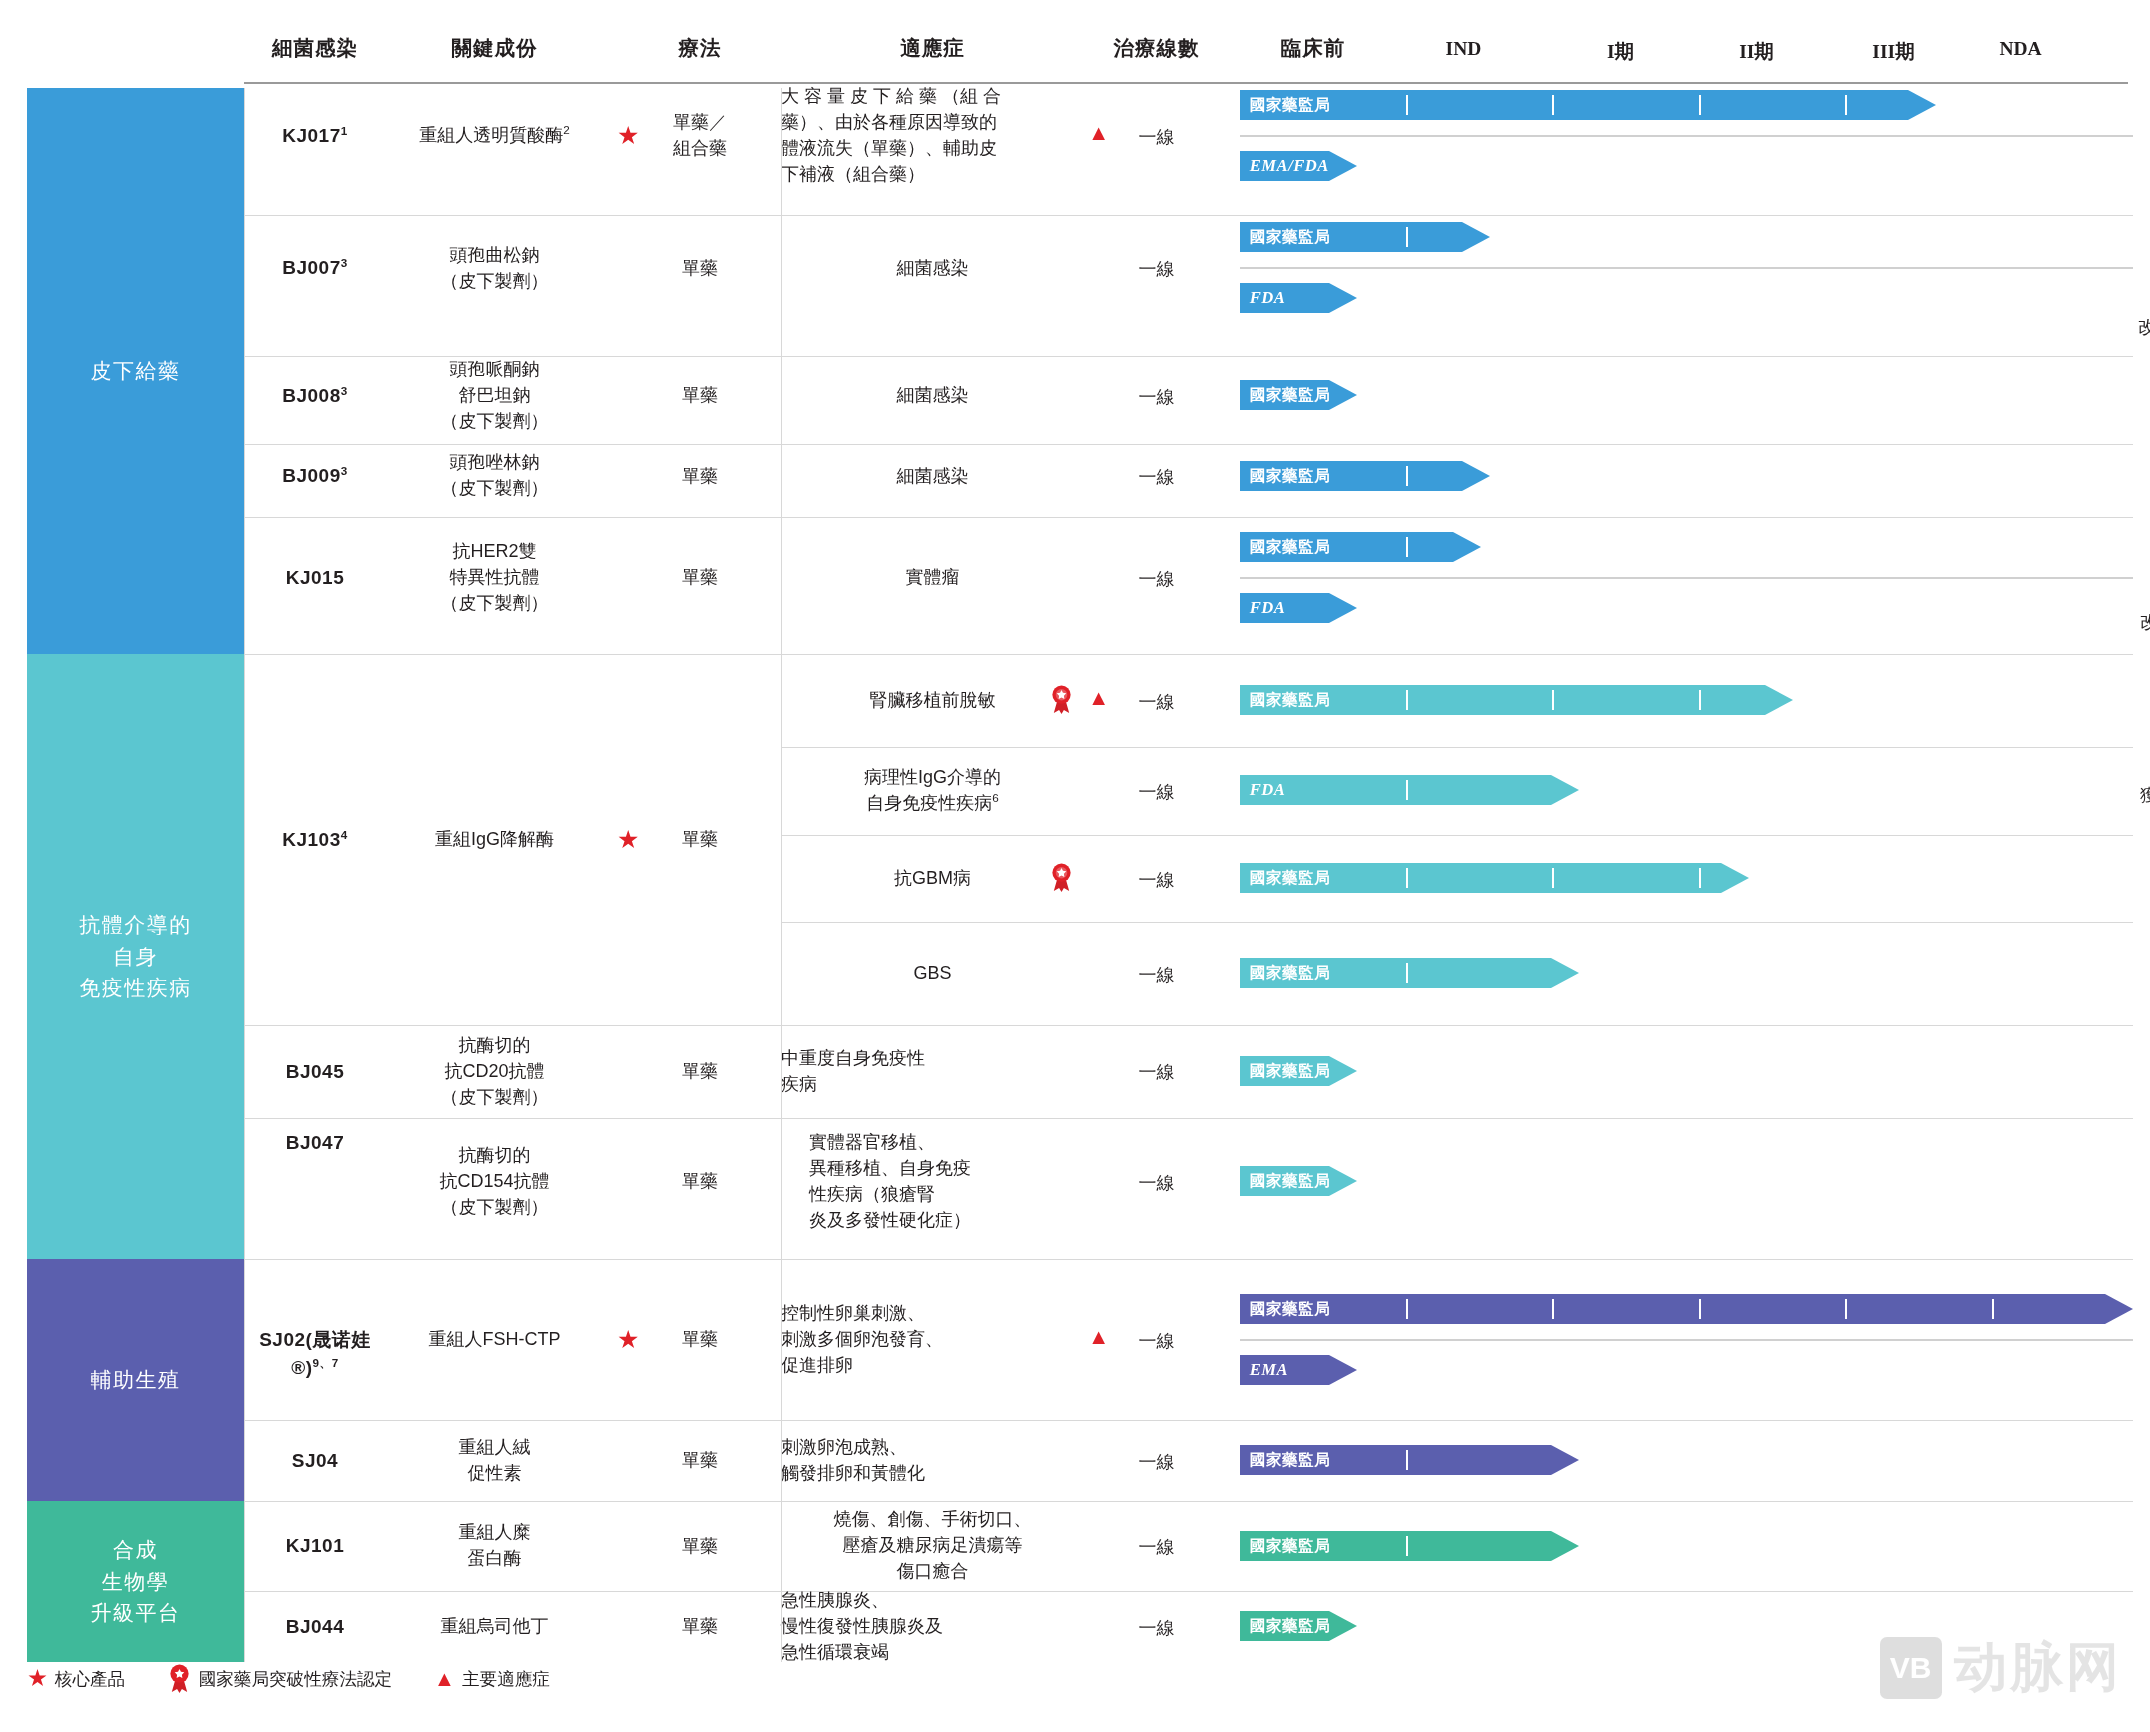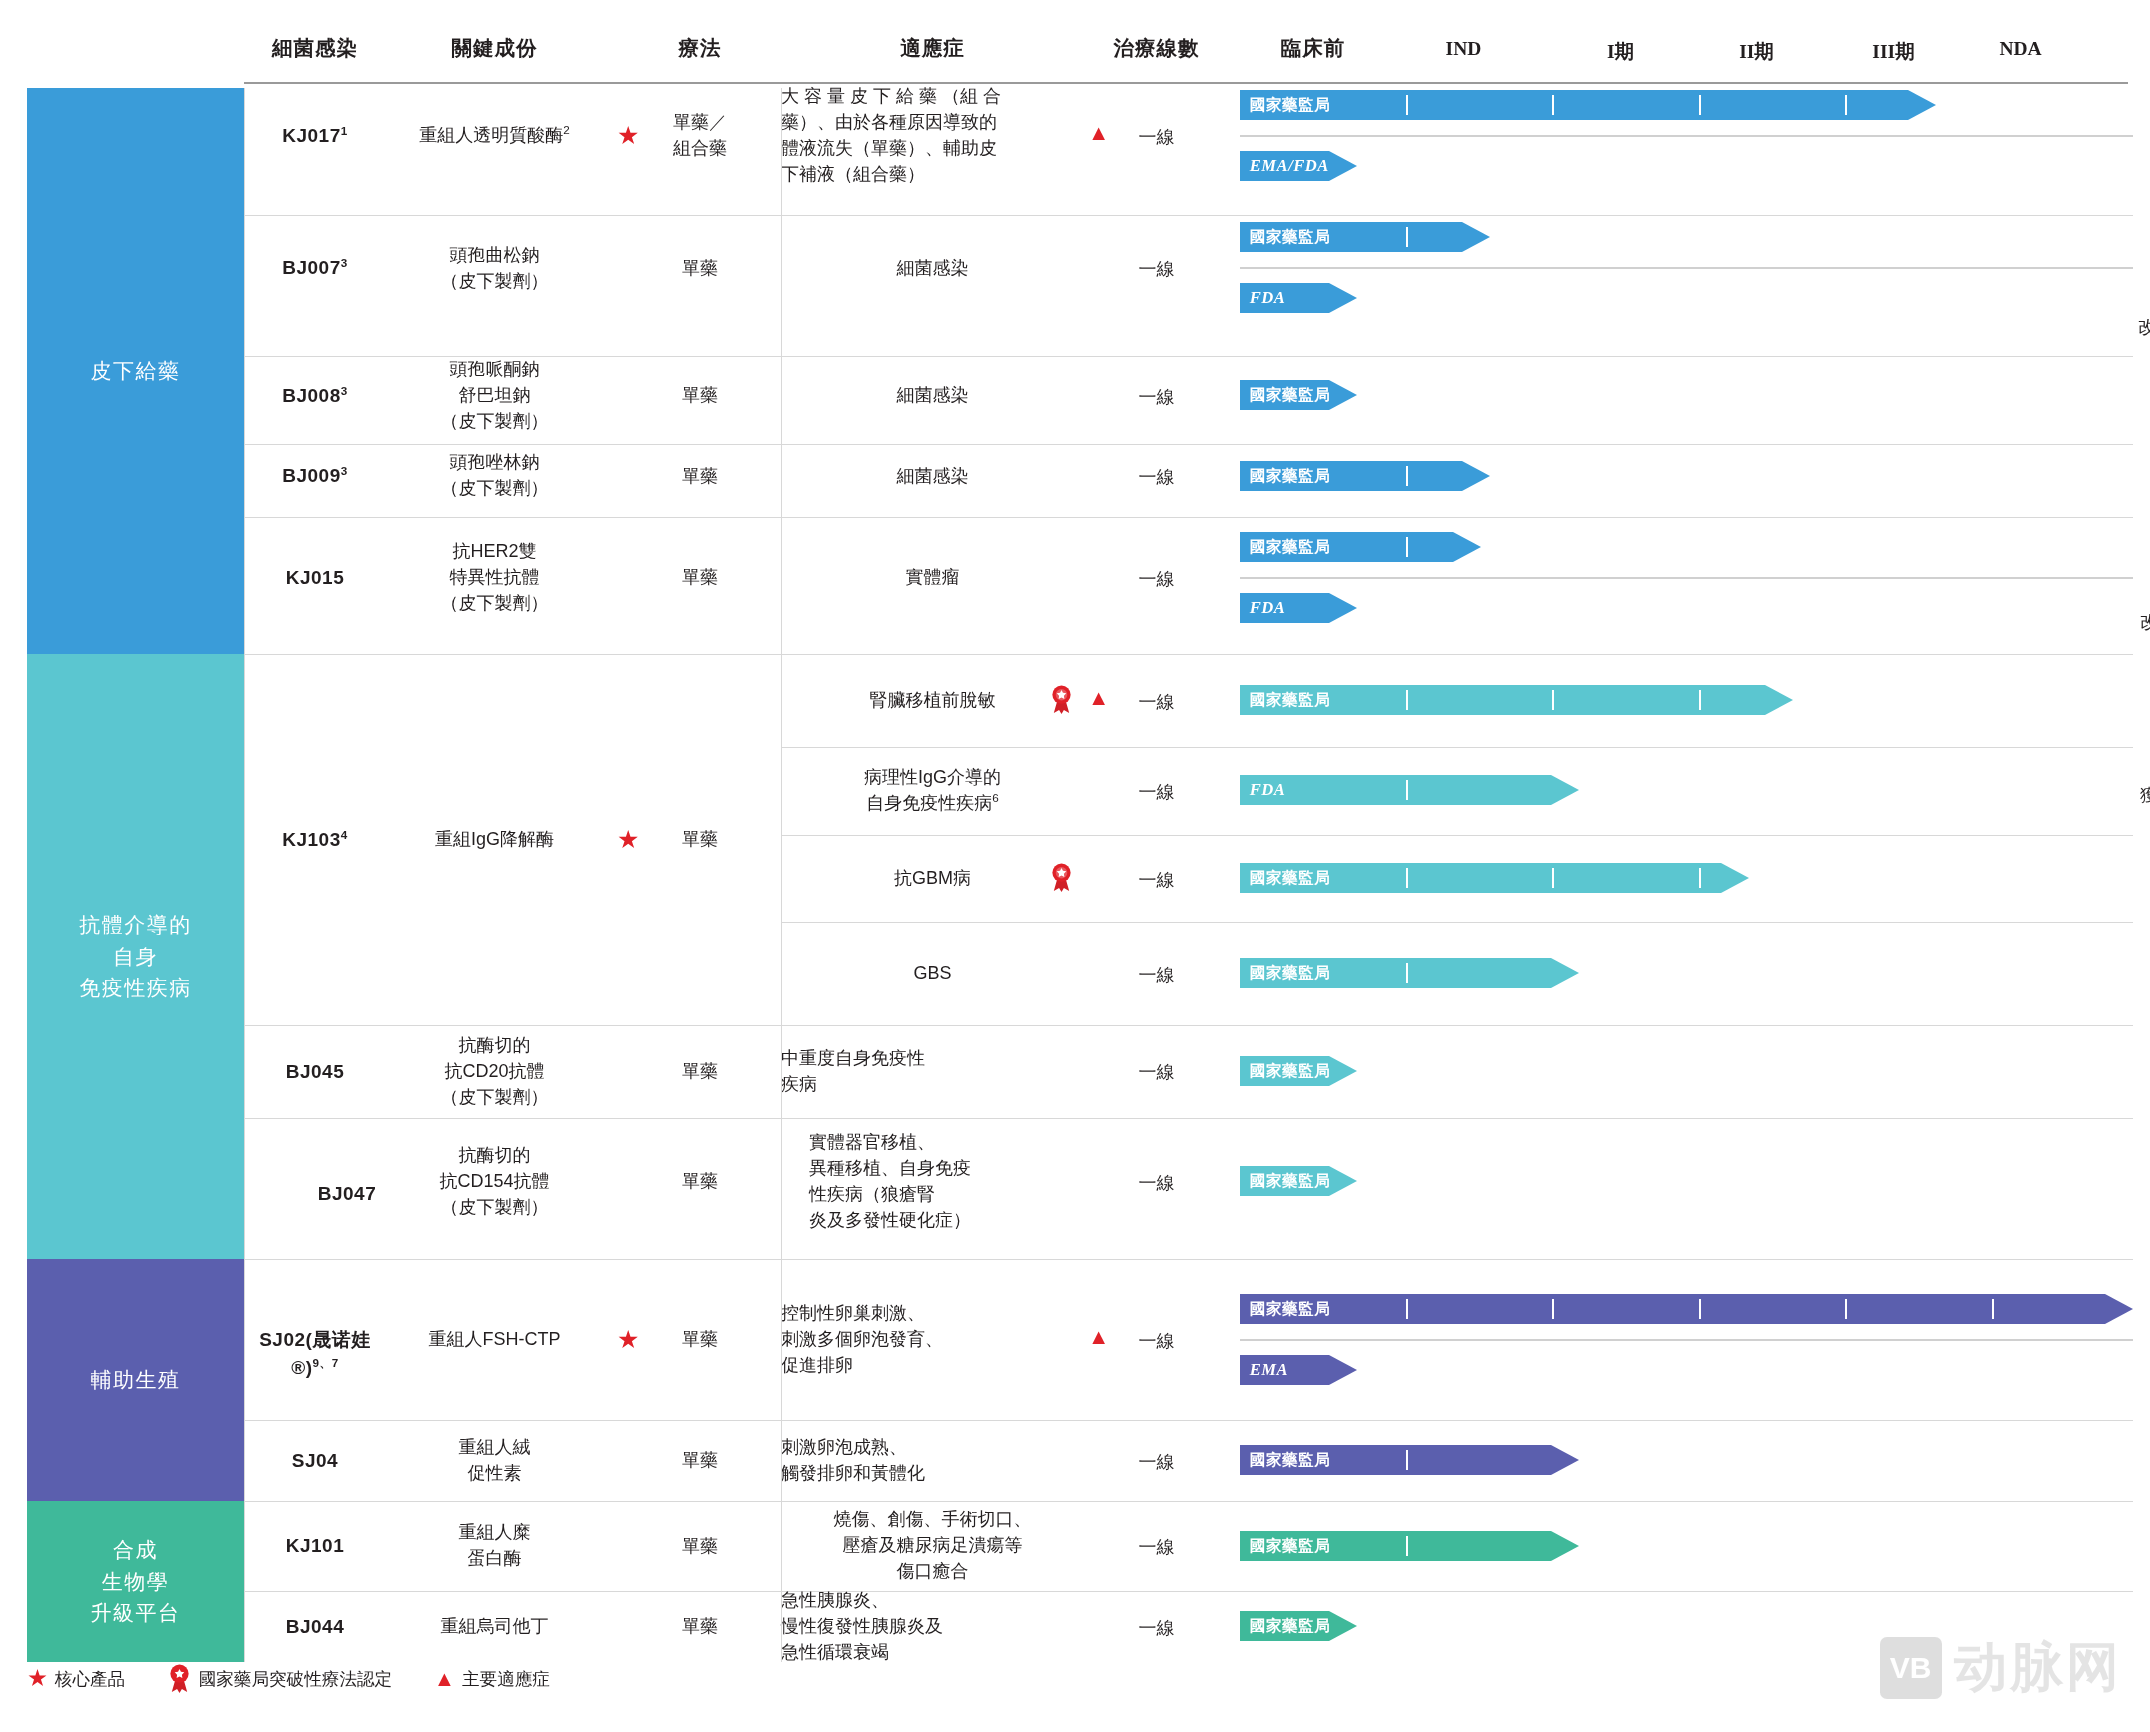--- a/index.html
+++ b/index.html
@@ -372,21 +372,21 @@
     <div class="cell" style="left: 386px; width: 217px; top: 1032px;">抗酶切的<br>抗CD20抗體<br>（皮下製劑）</div>
     <div class="cell" style="left: 644px; width: 112px; top: 1058px;">單藥</div>
     <div class="cell" style="left: 781px; width: 303px; top: 1045px; text-align: left;">中重度自身免疫性<br>疾病</div>
     <div class="cell" style="left: 1098px; width: 117px; top: 1059px;">一線</div>
     <div class="bar" style="left: 1240px; top: 1056px; width: 117px;">
       <div class="body" style="width: 89px; background: rgb(91, 198, 208);"></div>
       <div class="tip" style="left: 89px; border-left: 28px solid rgb(91, 198, 208);"></div>
       <div class="label">國家藥監局</div>
     </div>
     <div class="hline" style="left: 244px; top: 1118px; width: 1889px;"></div>
-    <div class="cell bold" style="left: 244px; width: 142px; top: 1180px; padding-left: 32px;">BJ047</div>
+    <div class="cell bold" style="left: 244px; width: 142px; top: 1129px;">BJ047</div>
     <div class="cell" style="left: 386px; width: 217px; top: 1142px;">抗酶切的<br>抗CD154抗體<br>（皮下製劑）</div>
     <div class="cell" style="left: 644px; width: 112px; top: 1168px;">單藥</div>
     <div class="cell" style="left: 781px; width: 303px; top: 1129px; text-align: left; padding-left: 28px;">實體器官移植、<br>異種移植、自身免疫<br>性疾病（狼瘡腎<br>炎及多發性硬化症）</div>
     <div class="cell" style="left: 1098px; width: 117px; top: 1170px;">一線</div>
     <div class="bar" style="left: 1240px; top: 1166px; width: 117px;">
       <div class="body" style="width: 89px; background: rgb(91, 198, 208);"></div>
       <div class="tip" style="left: 89px; border-left: 28px solid rgb(91, 198, 208);"></div>
       <div class="label">國家藥監局</div>
     </div>
     <div class="hline" style="left: 244px; top: 1259px; width: 1889px;"></div>

